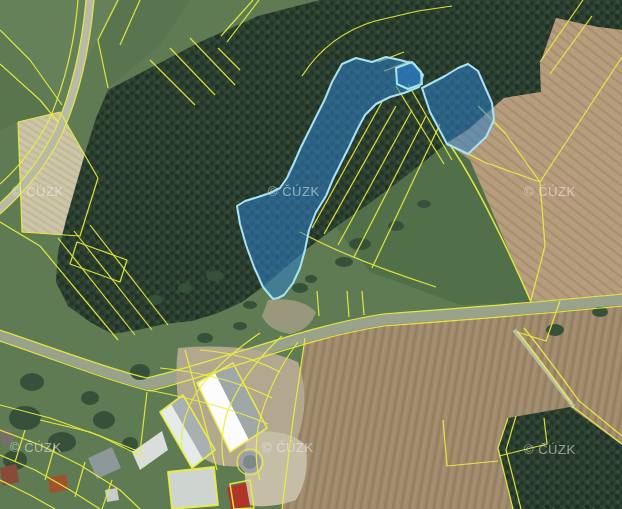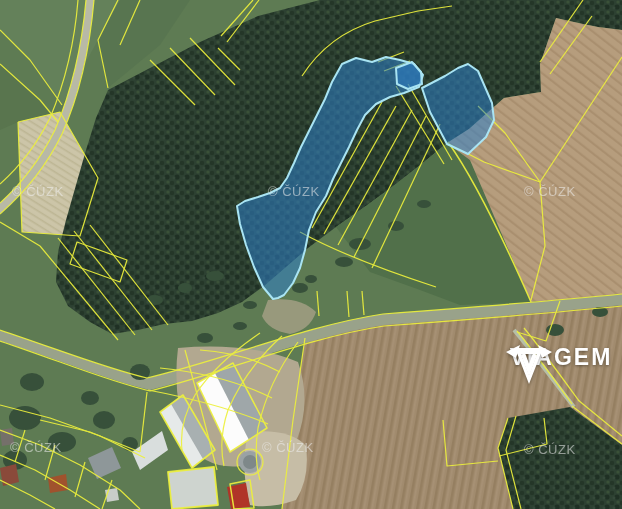--- a/index.html
+++ b/index.html
@@ -239,25 +239,14 @@
     </g>
   </svg>
 
   <span class="wm" style="left:12px;top:184px">© ČÚZK</span>
   <span class="wm" style="left:268px;top:184px">© ČÚZK</span>
   <span class="wm" style="left:524px;top:184px">© ČÚZK</span>
   <span class="wm" style="left:10px;top:440px">© ČÚZK</span>
   <span class="wm" style="left:262px;top:440px">© ČÚZK</span>
   <span class="wm" style="left:524px;top:442px">© ČÚZK</span>
 
-  <div class="logo">
-    <svg class="gem" width="52" height="46" viewBox="0 0 52 46">
-      <g fill="#ffffff">
-        <path d="M3,10 L17,3 L13,16 Z"></path>
-        <path d="M49,10 L35,3 L39,16 Z"></path>
-        <path fill-rule="evenodd" d="M12,6 L40,6 L26,42 Z M18,12 L34,12 L26,33 Z"></path>
-      </g>
-      <path d="M20,12 L26,28 L32,12" stroke="#ffffff" stroke-width="4.5" fill="none"></path>
-    </svg>
-    <span class="name">VIAGEM</span>
-  </div>
 
 </div>
 
 </body></html>

